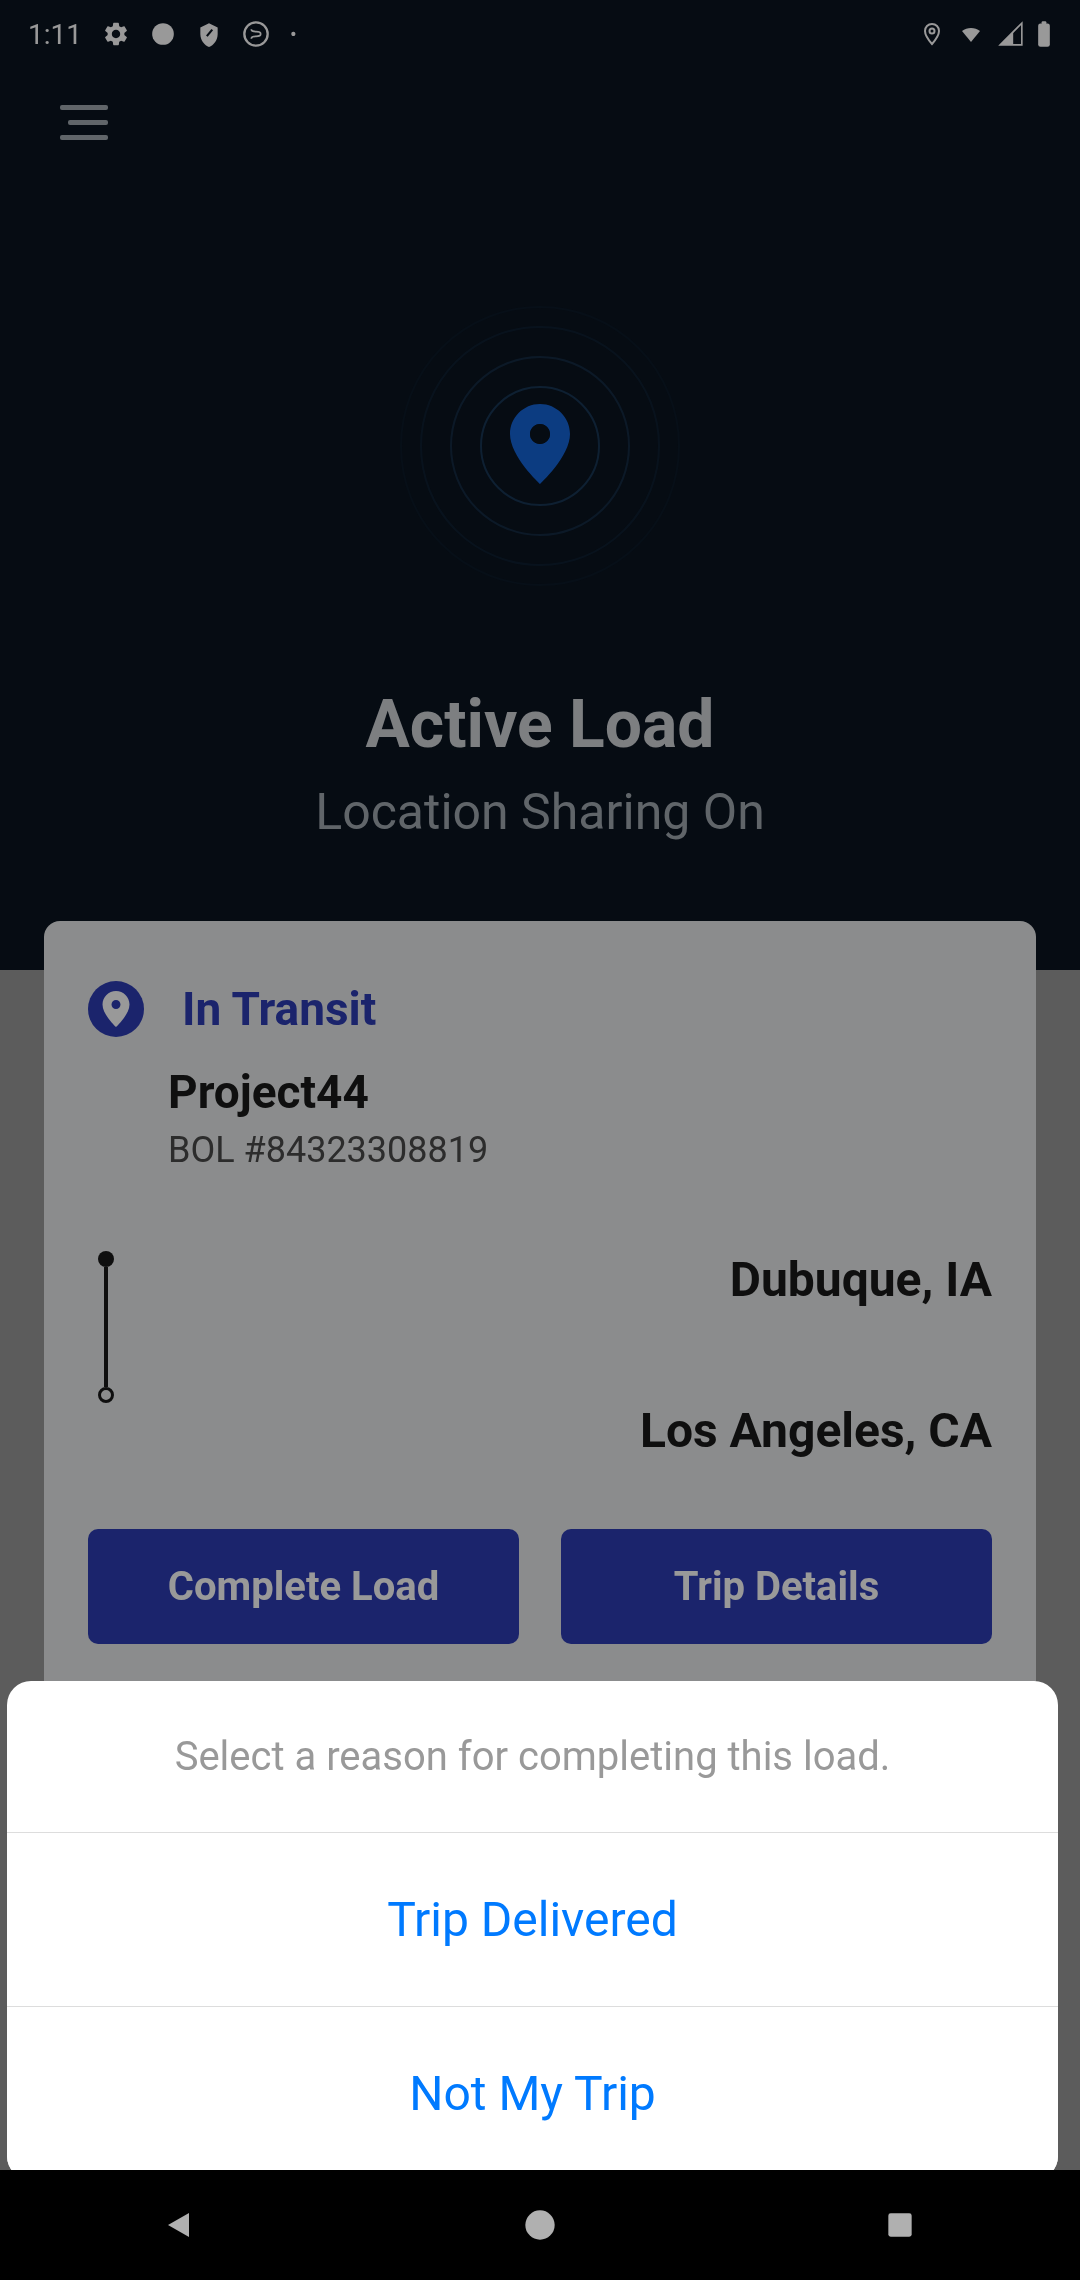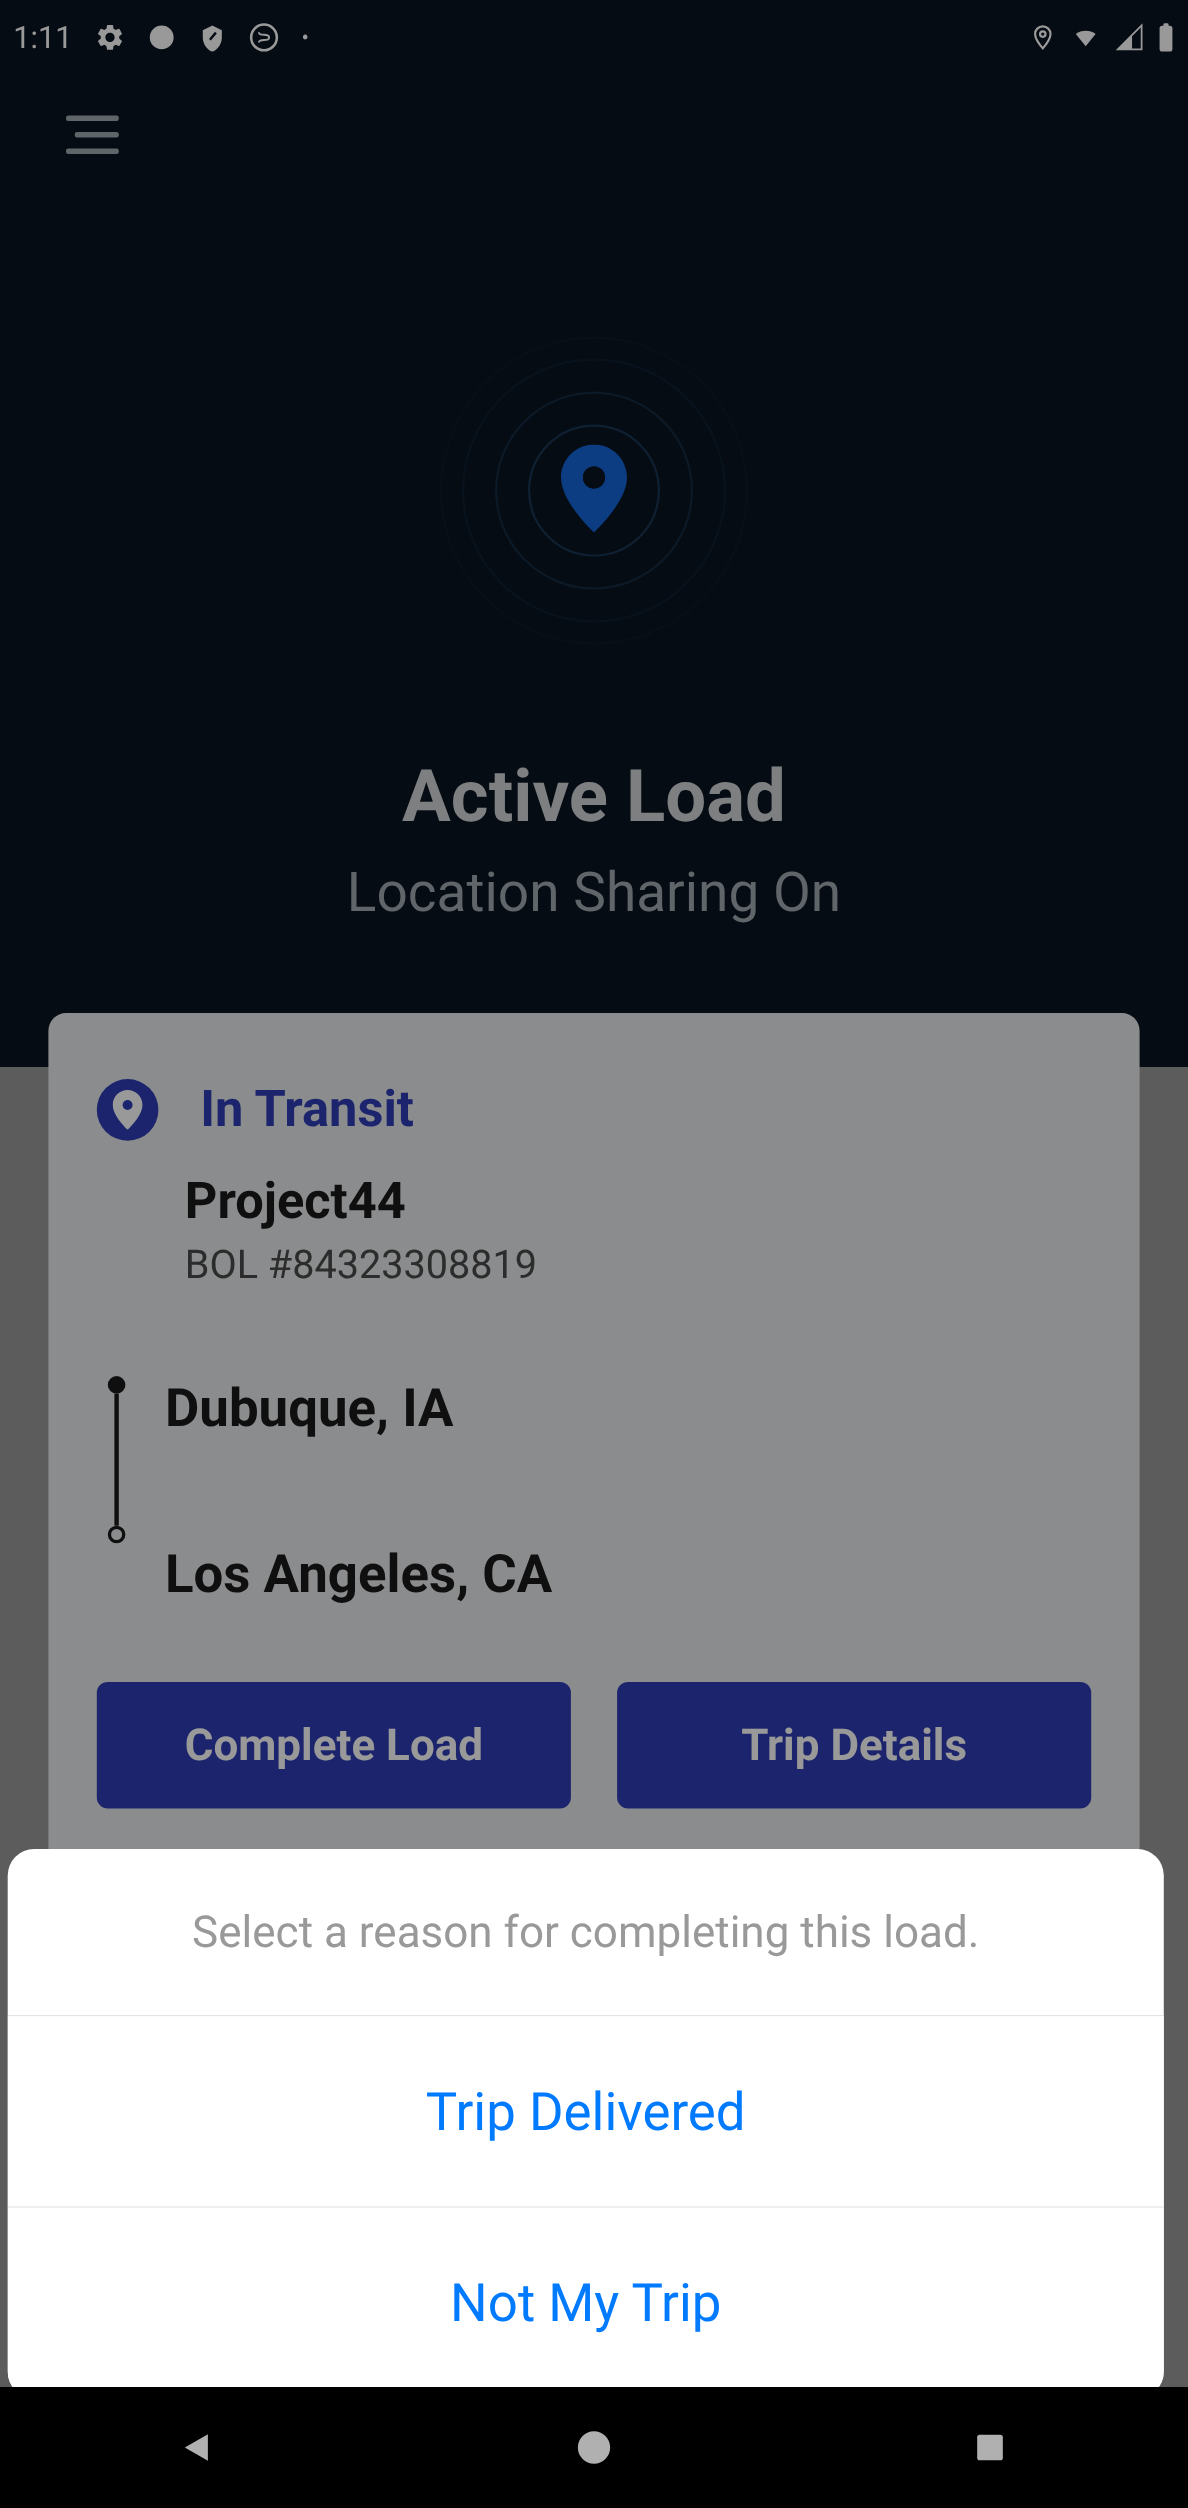--- a/index.html
+++ b/index.html
@@ -16,21 +16,21 @@
       position: relative;
       overflow: hidden;
     }
     
     
     .status-bar {
       height: 68px;
       display: flex;
       justify-content: space-between;
       align-items: center;
-      padding: 0 12px;
+      padding: 0 28px;
       color: white;
       font-size: 28px;
     }
     
     .status-left {
       display: flex;
       align-items: center;
       gap: 20px;
     }
     
@@ -191,20 +191,21 @@
     
     .route-dot-empty {
       width: 16px;
       height: 16px;
       border: 3px solid #1a1a1a;
       border-radius: 50%;
     }
     
     .route-cities {
       flex: 1;
+      text-align: right;
     }
     
     .city {
       font-size: 48px;
       font-weight: 700;
       color: #1a1a1a;
     }
     
     .city:first-child {
       margin-bottom: 94px;

